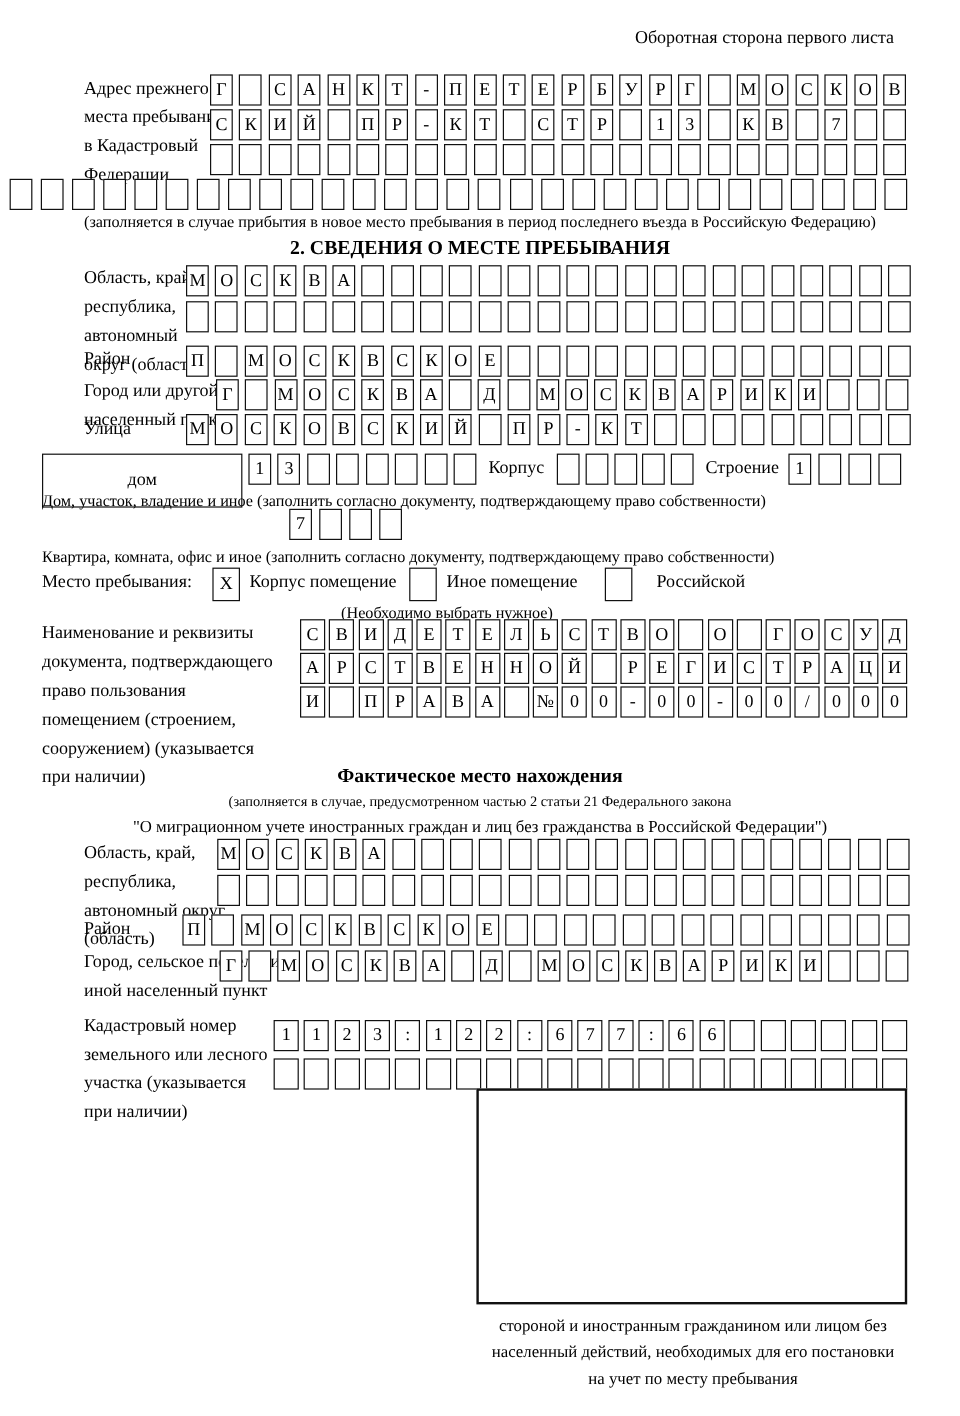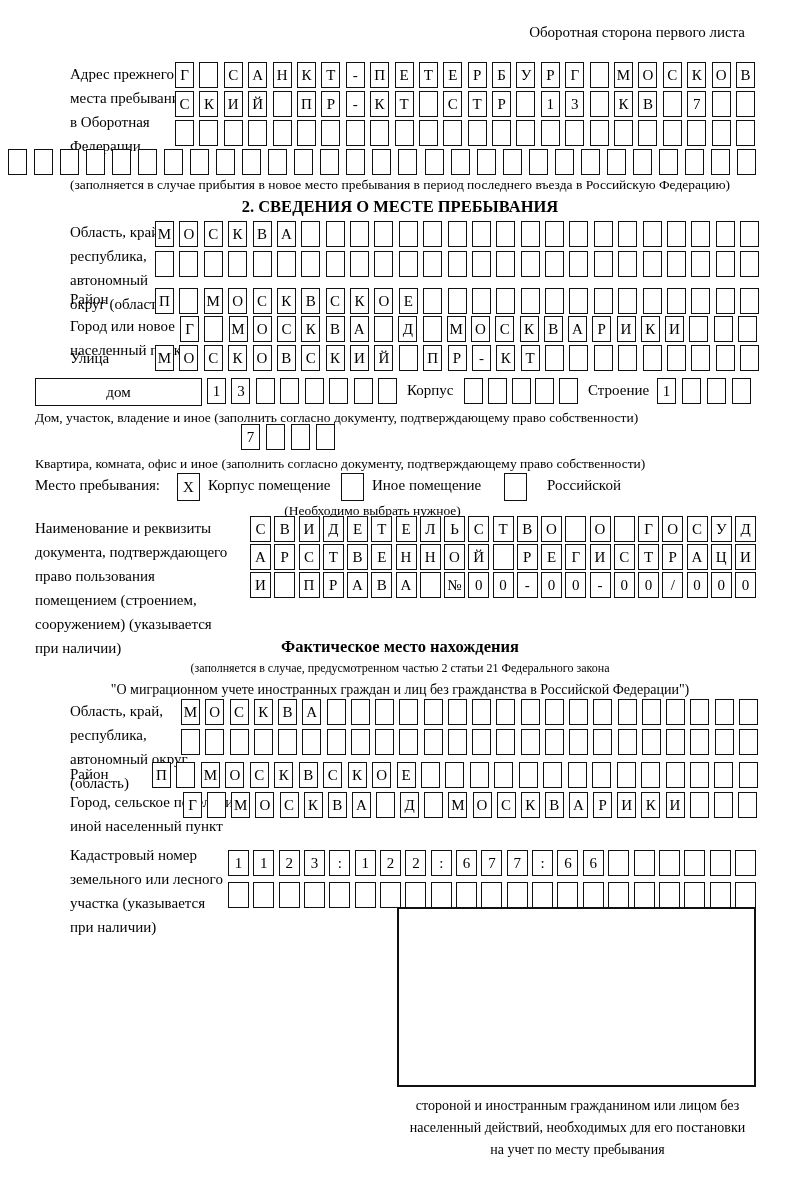--- a/index.html
+++ b/index.html
@@ -22,21 +22,21 @@
 </style>
 </head>
 <body>
 
 <div class="page">
 
   <div class="lbl" style="top:24px;right:55px">Оборотная сторона первого листа</div>
 
   <div class="lbl" style="left:70px;top:66px">Адрес прежнего</div>
   <div class="lbl" style="left:70px;top:90px">места пребывания</div>
-  <div class="lbl" style="left:70px;top:114px">в Оборотная</div>
+  <div class="lbl" style="left:70px;top:114px">в Кадастровый</div>
   <div class="lbl" style="left:70px;top:138px">Федерации</div>
   <div class="boxrow" style="left:175px;top:62px;width:580px">
       <span class="cell">Г</span>
       <span class="cell"></span>
       <span class="cell">С</span>
       <span class="cell">А</span>
       <span class="cell">Н</span>
       <span class="cell">К</span>
       <span class="cell">Т</span>
       <span class="cell">-</span>
@@ -225,21 +225,21 @@
       <span class="cell"></span>
       <span class="cell"></span>
       <span class="cell"></span>
       <span class="cell"></span>
       <span class="cell"></span>
       <span class="cell"></span>
       <span class="cell"></span>
       <span class="cell"></span>
     </div>
 
-  <div class="lbl" style="left:70px;top:318px">Город или новое</div>
+  <div class="lbl" style="left:70px;top:318px">Город или другой</div>
   <div class="lbl" style="left:70px;top:342px">населенный пункт</div>
   <div class="boxrow" style="left:180px;top:316px;width:577px">
       <span class="cell">Г</span>
       <span class="cell"></span>
       <span class="cell">М</span>
       <span class="cell">О</span>
       <span class="cell">С</span>
       <span class="cell">К</span>
       <span class="cell">В</span>
       <span class="cell">А</span>
@@ -283,21 +283,21 @@
       <span class="cell"></span>
       <span class="cell"></span>
       <span class="cell"></span>
       <span class="cell"></span>
       <span class="cell"></span>
       <span class="cell"></span>
       <span class="cell"></span>
       <span class="cell"></span>
     </div>
 
-  <div class="labelbox" style="left:35px;top:378px;width:167px;height:28px">дом</div>
+  <div class="labelbox" style="left:35px;top:378px;width:167px;height:45px">дом</div>
   <div class="boxrow" style="left:207px;top:378px;width:190px">
       <span class="cell">1</span>
       <span class="cell">3</span>
       <span class="cell"></span>
       <span class="cell"></span>
       <span class="cell"></span>
       <span class="cell"></span>
       <span class="cell"></span>
       <span class="cell"></span>
     </div>

